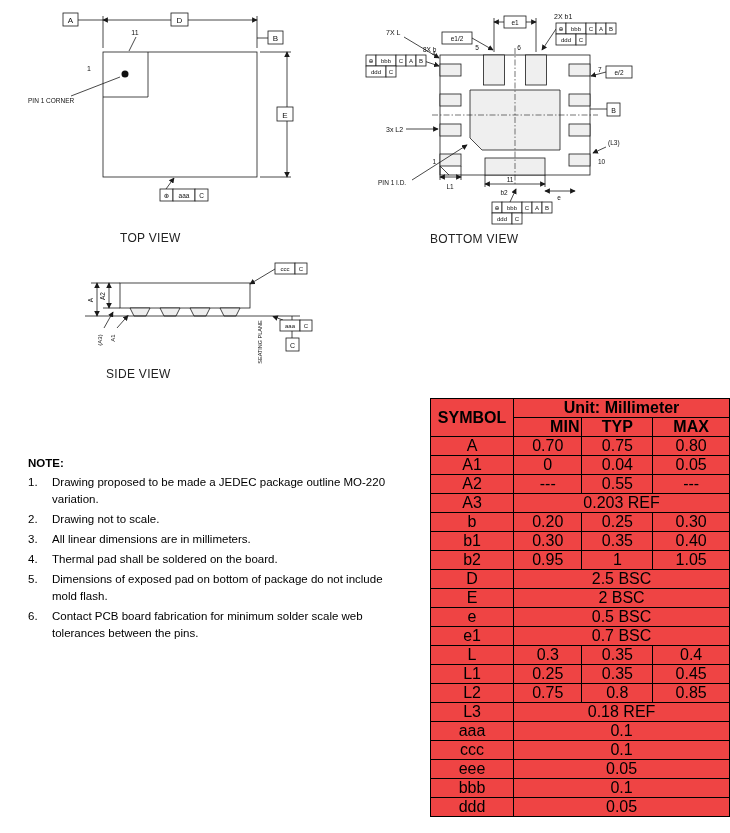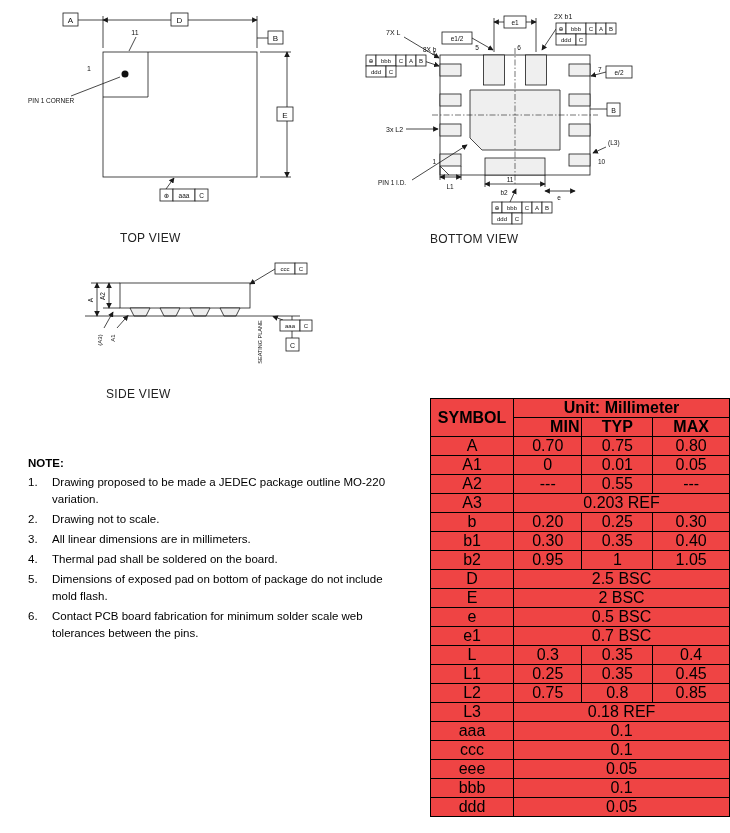--- a/index.html
+++ b/index.html
@@ -268,21 +268,21 @@
     </g>
     <g font-size="6.5" text-anchor="middle">
       <text transform="rotate(-90 38 42)" x="38" y="42">A</text>
       <text transform="rotate(-90 50 38)" x="50" y="38">A2</text>
       <text transform="rotate(-90 47 82)" x="47" y="82" font-size="6">(A3)</text>
       <text transform="rotate(-90 60 80)" x="60" y="80" font-size="6">A1</text>
       <text transform="rotate(-90 207 84)" x="207" y="84" font-size="5.5">SEATING PLANE</text>
     </g>
   </svg>
 </div>
-<div class="caption" style="left:106px;top:387px;width:160px">SIDE VIEW</div>
+<div class="caption" style="left:106px;top:367px;width:160px">SIDE VIEW</div>
 
 <div class="notes">
   <div class="notes-title">NOTE:</div>
   <div>
       <div class="note-item">
         <span class="note-num">1.</span>
         <span class="note-text">Drawing proposed to be made a JEDEC package outline MO-220 variation.</span>
       </div>
       <div class="note-item">
         <span class="note-num">2.</span>
@@ -323,21 +323,21 @@
     <tbody>
         <tr>
           <td>A</td>
           <td>0.70</td>
           <td>0.75</td>
           <td>0.80</td>
         </tr>
         <tr>
           <td>A1</td>
           <td>0</td>
-          <td>0.01</td>
+          <td>0.04</td>
           <td>0.05</td>
         </tr>
         <tr>
           <td>A2</td>
           <td>---</td>
           <td>0.55</td>
           <td>---</td>
         </tr>
         <tr>
           <td>A3</td>

